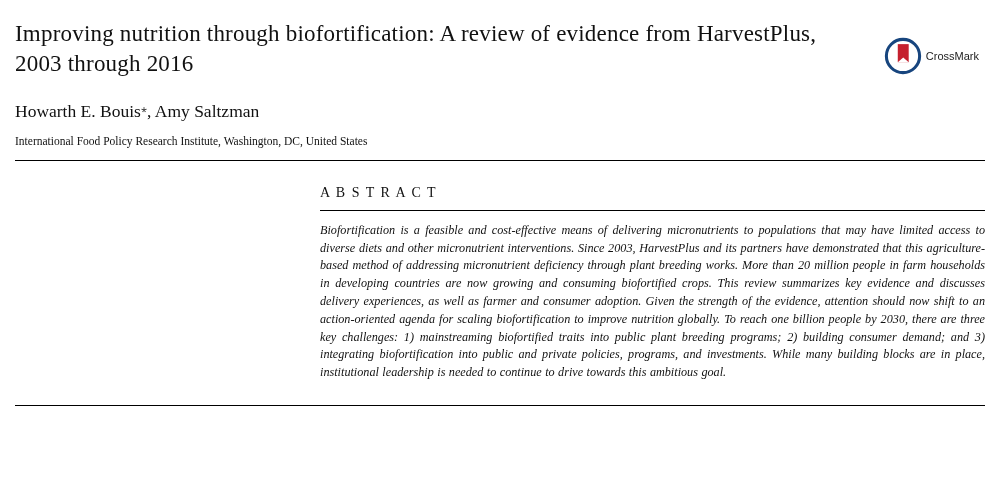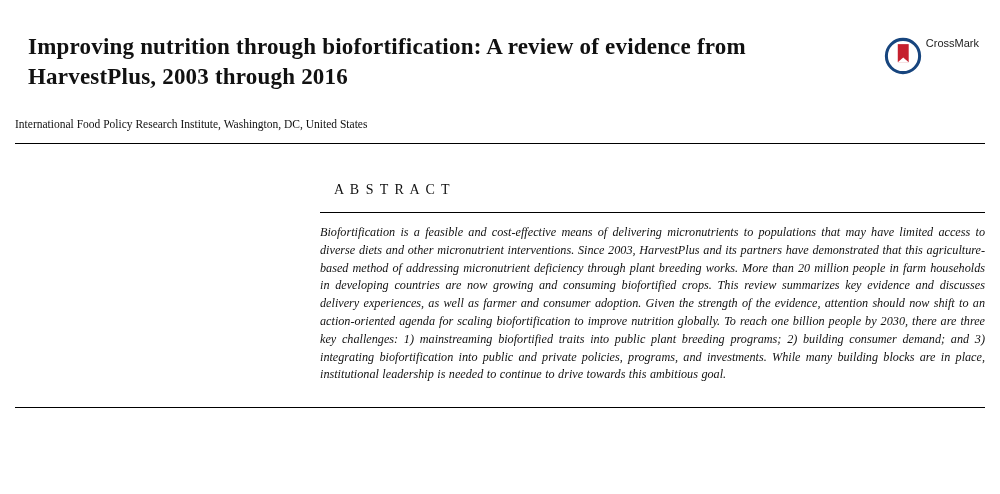--- a/index.html
+++ b/index.html
@@ -20,29 +20,30 @@
   }
 
   
   .title-row {
     display: flex;
     justify-content: space-between;
     align-items: flex-start;
     padding-top: 19px;
   }
   .paper-title {
-    margin: 13px;
+    margin: 0;
     font-size: 23px;
-    font-weight: 700;
+    font-weight: 400;
     line-height: 30px;
     letter-spacing: 0.2px;
     max-width: 835px;
   }
   .crossmark {
     display: flex;
+    align-items: center;
     gap: 4px;
     margin-top: 18px;
     margin-right: 6px;
     cursor: pointer;
     flex: 0 0 auto;
   }
   .crossmark-label {
     font-family: "Liberation Sans", sans-serif;
     font-size: 11px;
     color: #222222;
@@ -81,21 +82,21 @@
     display: flex;
   }
   .abstract-spacer {
     flex: 0 0 305px;
   }
   .abstract-col {
     flex: 1 1 auto;
     padding-top: 24px;
   }
   .abstract-heading {
-    margin: 14px;
+    margin: 0;
     font-size: 14px;
     font-weight: 400;
     letter-spacing: 1.5px;
   }
   .abstract-text {
     margin: 11px 0 0 0;
     font-size: 12.2px;
     line-height: 17.8px;
     text-align: justify;
     word-spacing: 0.4px;
@@ -115,20 +116,23 @@
         <svg width="38" height="38" viewBox="0 0 40 40" aria-hidden="true">
           <circle cx="20" cy="20" r="17.5" fill="#ffffff" stroke="#17457e" stroke-width="3.2"></circle>
           <rect x="14.5" y="7.5" width="11.5" height="19" fill="#c5202e"></rect>
           <path d="M14.5 26.5 L20.25 21.5 L26 26.5 Z" fill="#ffffff"></path>
         </svg>
       </span>
       <span class="crossmark-label">CrossMark</span>
     </div>
   </div>
 
+  <div class="authors">
+    <span>Howarth E. Bouis</span><sup>⁎</sup><span>, </span><span>Amy Saltzman</span>
+  </div>
 
   <div class="affiliation">International Food Policy Research Institute, Washington, DC, United States</div>
 
   <hr class="rule rule-top">
 
   <div class="abstract-section">
     <div class="abstract-spacer"></div>
     <div class="abstract-col">
       <h2 class="abstract-heading">A B S T R A C T</h2>
       <hr class="rule rule-abstract">

